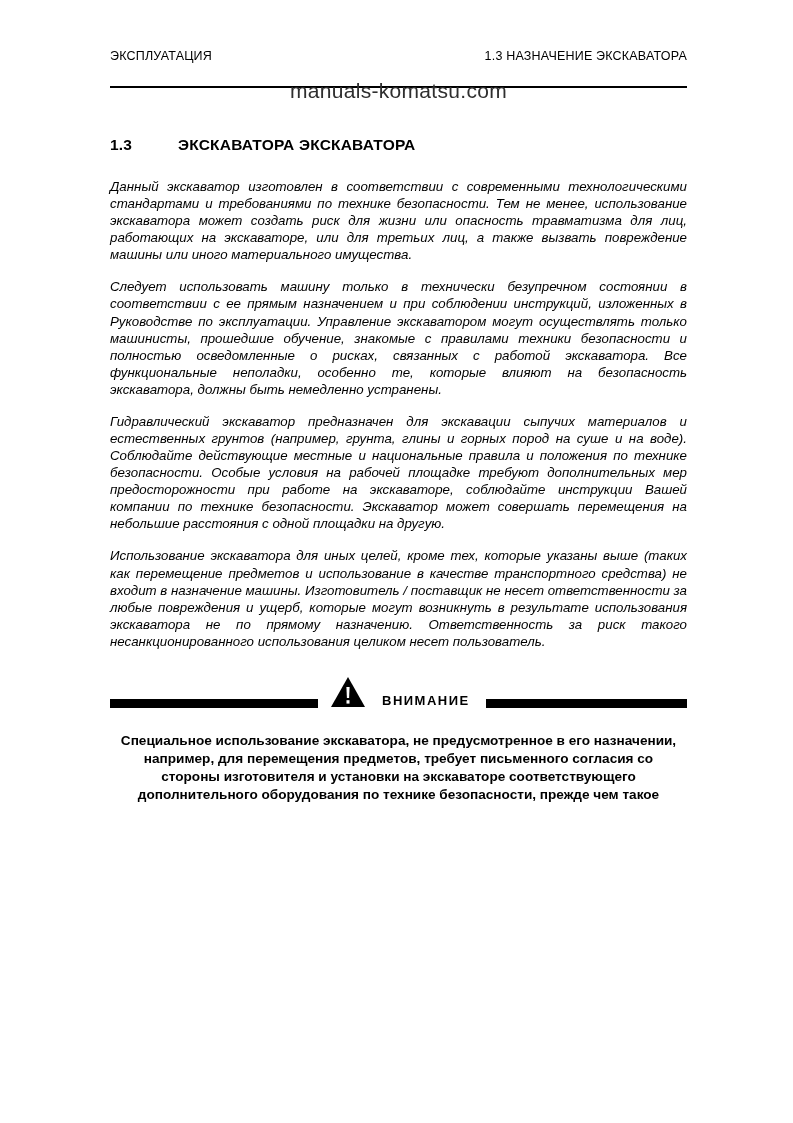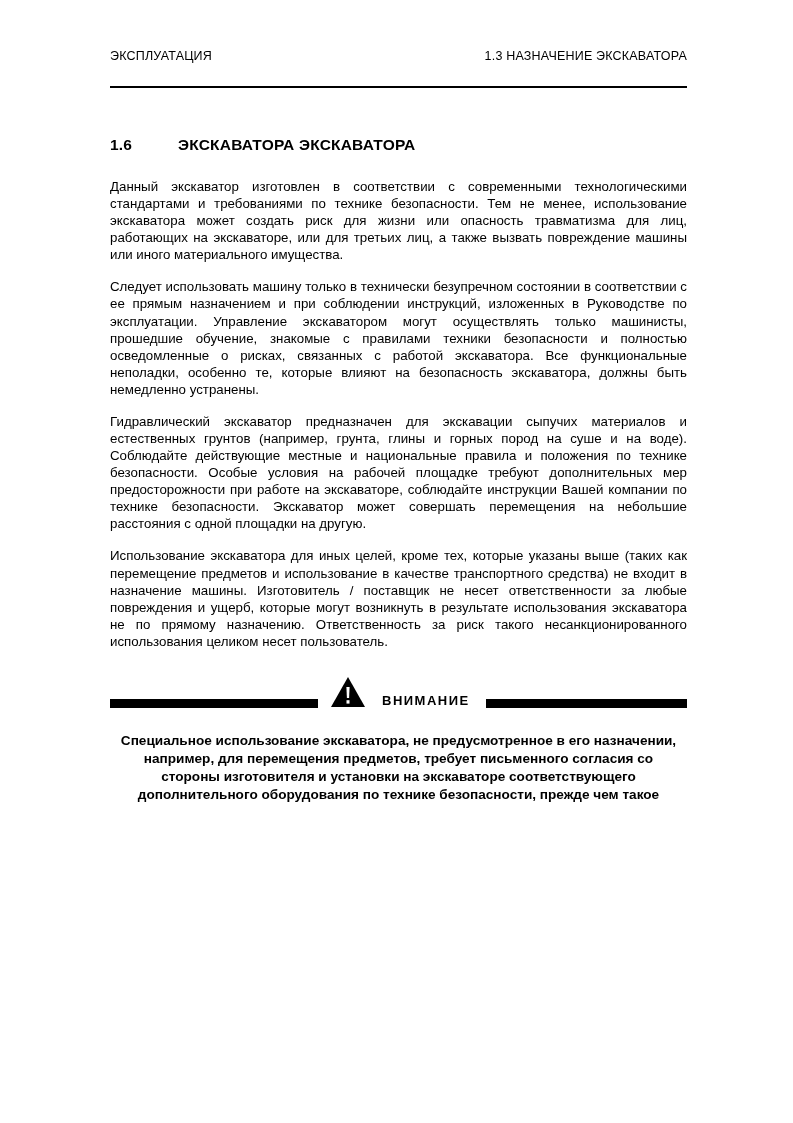--- a/index.html
+++ b/index.html
@@ -54,20 +54,21 @@
   }
   .heading .num {
     display: inline-block;
     width: 68px;
   }
   .body p.para {
     margin: 0 0 15px 0;
     font-size: 13.3px;
     line-height: 1.285;
     text-align: justify;
+    font-style: italic;
   }
   .warning-banner {
     display: flex;
     align-items: flex-end;
     margin: 26px 0 24px 0;
   }
   .warning-banner .bar {
     height: 9px;
     background: #000000;
   }
@@ -104,24 +105,25 @@
 
 <div class="page">
 
   <div class="header">
     <span>ЭКСПЛУАТАЦИЯ</span>
     <span>1.3 НАЗНАЧЕНИЕ ЭКСКАВАТОРА</span>
   </div>
 
   <div class="rule"></div>
 
+  <div class="watermark">manuals-komatsu.com</div>
 
   <div class="body">
 
-    <h1 class="heading"><span class="num">1.6</span><span>ЭКСКАВАТОРА ЭКСКАВАТОРА</span></h1>
+    <h1 class="heading"><span class="num">1.3</span><span>ЭКСКАВАТОРА ЭКСКАВАТОРА</span></h1>
 
     <p class="para">Данный экскаватор изготовлен в соответствии с современными технологическими стандартами и требованиями по технике безопасности.  Тем не менее, использование экскаватора может создать риск для жизни или опасность травматизма для лиц, работающих на экскаваторе, или для третьих лиц, а также вызвать повреждение машины или иного материального имущества.</p>
     <p class="para">Следует использовать машину только в технически безупречном состоянии в соответствии с ее прямым назначением и при соблюдении инструкций, изложенных в Руководстве по эксплуатации.  Управление экскаватором могут осуществлять только машинисты, прошедшие обучение, знакомые с правилами техники безопасности и полностью осведомленные о рисках, связанных с работой экскаватора.  Все функциональные неполадки, особенно те, которые влияют на безопасность экскаватора, должны быть немедленно устранены.</p>
     <p class="para">Гидравлический экскаватор предназначен для экскавации сыпучих материалов и естественных грунтов (например, грунта, глины и горных пород на суше и на воде).  Соблюдайте действующие местные и национальные правила и положения по технике безопасности.  Особые условия на рабочей площадке требуют дополнительных мер предосторожности при работе на экскаваторе, соблюдайте инструкции Вашей компании по технике безопасности.  Экскаватор может совершать перемещения на небольшие расстояния с одной площадки на другую.</p>
     <p class="para">Использование экскаватора для иных целей, кроме тех, которые указаны выше (таких как перемещение предметов и использование в качестве транспортного средства) не входит в назначение машины.  Изготовитель / поставщик не несет ответственности за любые повреждения и ущерб, которые могут возникнуть в результате использования экскаватора не по прямому назначению. Ответственность за риск такого несанкционированного использования целиком несет пользователь.</p>
 
     <div class="warning-banner">
       <div class="bar bar-left"></div>
       <svg class="tri" width="36" height="32" viewBox="0 0 36 32" xmlns="http://www.w3.org/2000/svg">
         <path d="M18 1 L35 31 L1 31 Z" fill="#000000"></path>

